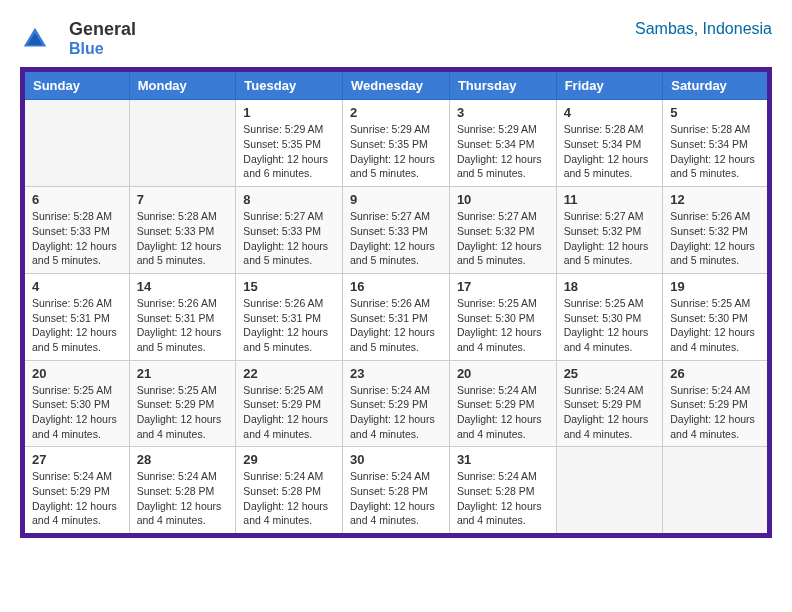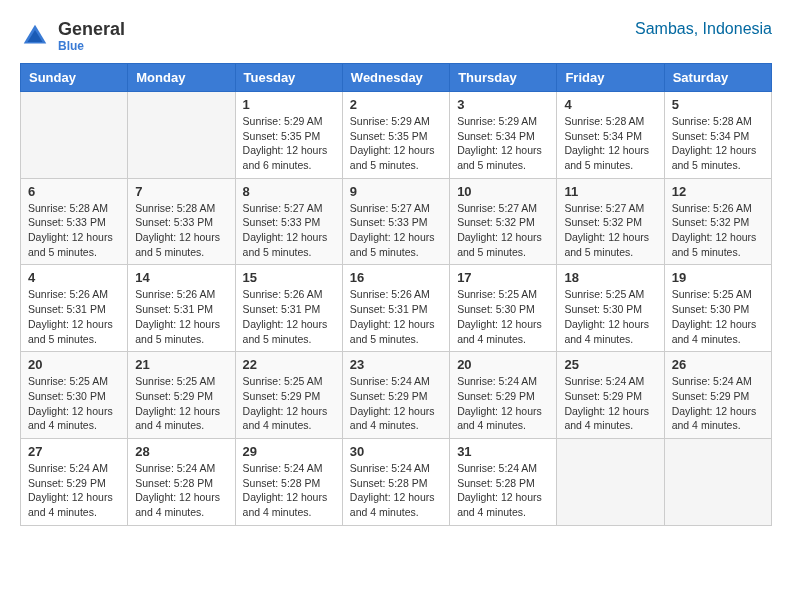--- a/index.html
+++ b/index.html
@@ -12,34 +12,34 @@
     }
     .header {
       display: flex;
       justify-content: space-between;
       align-items: flex-start;
       margin-bottom: 10px;
     }
     .logo {
       display: flex;
       align-items: center;
-      gap: 8px;
+      gap: 19px;
     }
     .logo-text {
       display: flex;
       flex-direction: column;
       line-height: 1.1;
     }
     .logo-general {
       font-size: 18px;
       font-weight: bold;
       color: #333;
     }
     .logo-blue {
-      font-size: 12px;
+      font-size: 16px;
       font-weight: bold;
       color: #3a7bd5;
     }
     .logo-icon {
       width: 30px;
       height: 30px;
     }
     .title-area {
       text-align: right;
     }
@@ -48,21 +48,21 @@
       font-weight: normal;
       color: #333;
     }
     .subtitle {
       font-size: 16px;
       color: #0369a1;
     }
     .calendar {
       width: 100%;
       border-collapse: collapse;
-      border: 1px solid #4c1d95;
+      border: 5px solid #4c1d95;
     }
     .calendar th {
       background: #3a7bd5;
       color: #fff;
       text-align: left;
       padding: 6px 8px;
       font-size: 13px;
       font-weight: bold;
       border: 1px solid #2a6bc5;
     }

